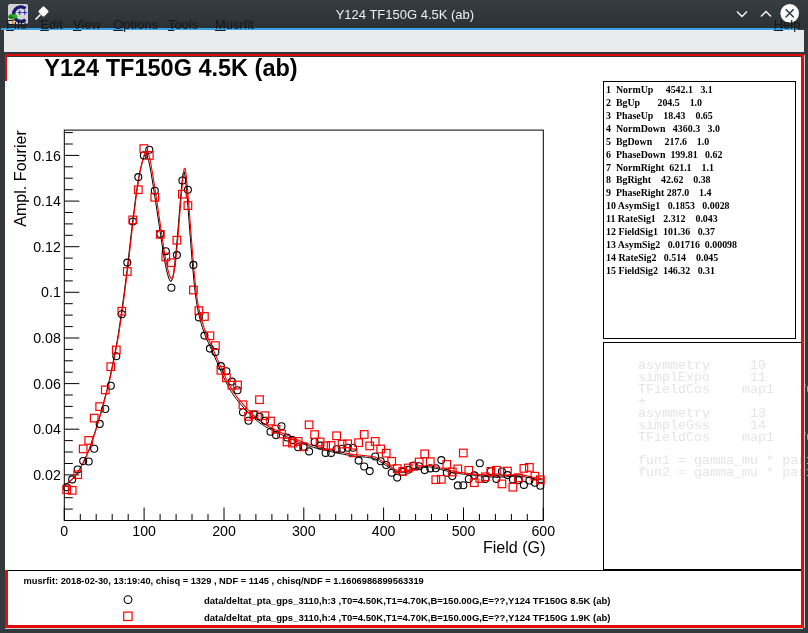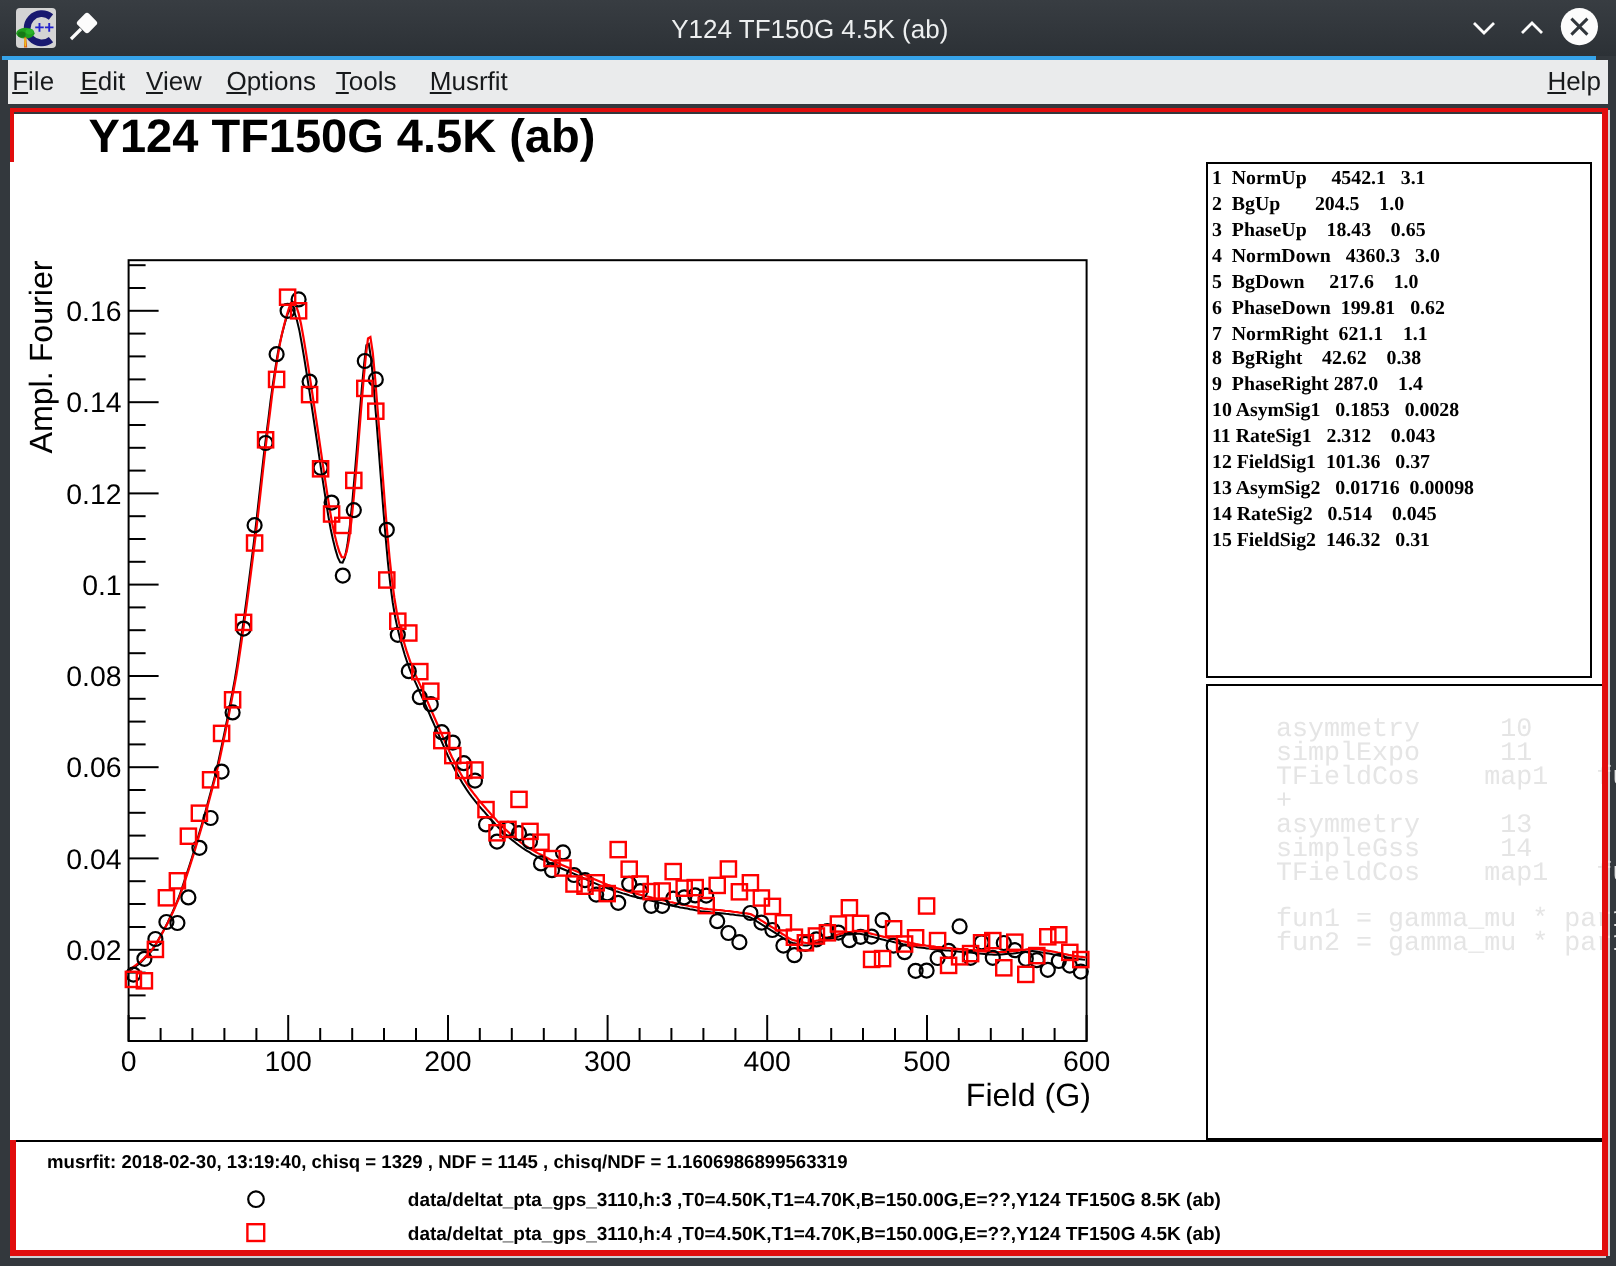--- a/index.html
+++ b/index.html
@@ -25,21 +25,21 @@
   <path d="M737 11.5 l5 5 l5 -5"></path>
   <path d="M761 16.5 l5 -5 l5 5"></path>
  </g>
  <circle cx="789.7" cy="13.3" r="9.3" fill="#fcfcfc"></circle>
  <path d="M785.7 9.3 l8 8 M793.7 9.3 l-8 8" stroke="#31363b" stroke-width="1.5"></path>
 </svg>
 <div class="abs" style="left:1px;top:28px;width:796.5px;height:1.6px;background:#36a3e9"></div>
 
 <div class="abs" style="left:4px;top:29.6px;width:799.8px;height:22.4px;background:#eaebec"></div>
 
-<div class="abs" style="top:34px;left:0;width:795px;height:17px;color:#17191b;font-size:13px;line-height:13px">
+<div class="abs" style="top:18px;left:0;width:795px;height:17px;color:#17191b;font-size:13px;line-height:13px">
  <span class="abs sx" style="left:6.1px"><u>F</u>ile</span>
  <span class="abs sx" style="left:40.2px"><u>E</u>dit</span>
  <span class="abs sx" style="left:73px"><u>V</u>iew</span>
  <span class="abs sx" style="left:113.2px"><u>O</u>ptions</span>
  <span class="abs sx" style="left:167.9px"><u>T</u>ools</span>
  <span class="abs sx" style="left:214.9px"><u>M</u>usrfit</span>
  <span class="abs sx" style="left:773.7px"><u>H</u>elp</span>
 </div>
 
 <div class="abs" style="left:4.5px;top:56.5px;width:796.2px;height:568.8px;background:#fff"></div>
@@ -352,12 +352,12 @@
 +
 asymmetry     13
 simpleGss     14
 TFieldCos    map1   fun2
 
 fun1 = gamma_mu * par12
 fun2 = gamma_mu * par15</pre>
 
 <div class="abs" style="left:23.5px;top:576.4px;font-size:9.3px;font-weight:bold;color:#000">musrfit: 2018-02-30, 13:19:40, chisq = 1329 , NDF = 1145 , chisq/NDF = 1.1606986899563319</div>
 <div class="abs" style="left:203.9px;top:594.6px;font-size:9.5px;font-weight:bold;color:#000">data/deltat_pta_gps_3110,h:3 ,T0=4.50K,T1=4.70K,B=150.00G,E=??,Y124 TF150G 8.5K (ab)</div>
-<div class="abs" style="left:203.9px;top:612.1px;font-size:9.5px;font-weight:bold;color:#000">data/deltat_pta_gps_3110,h:4 ,T0=4.50K,T1=4.70K,B=150.00G,E=??,Y124 TF150G 4.5K (ab)</div>
+<div class="abs" style="left:203.9px;top:612.1px;font-size:9.5px;font-weight:bold;color:#000">data/deltat_pta_gps_3110,h:4 ,T0=4.50K,T1=4.70K,B=150.00G,E=??,Y124 TF150G 1.9K (ab)</div>
 </body></html>

